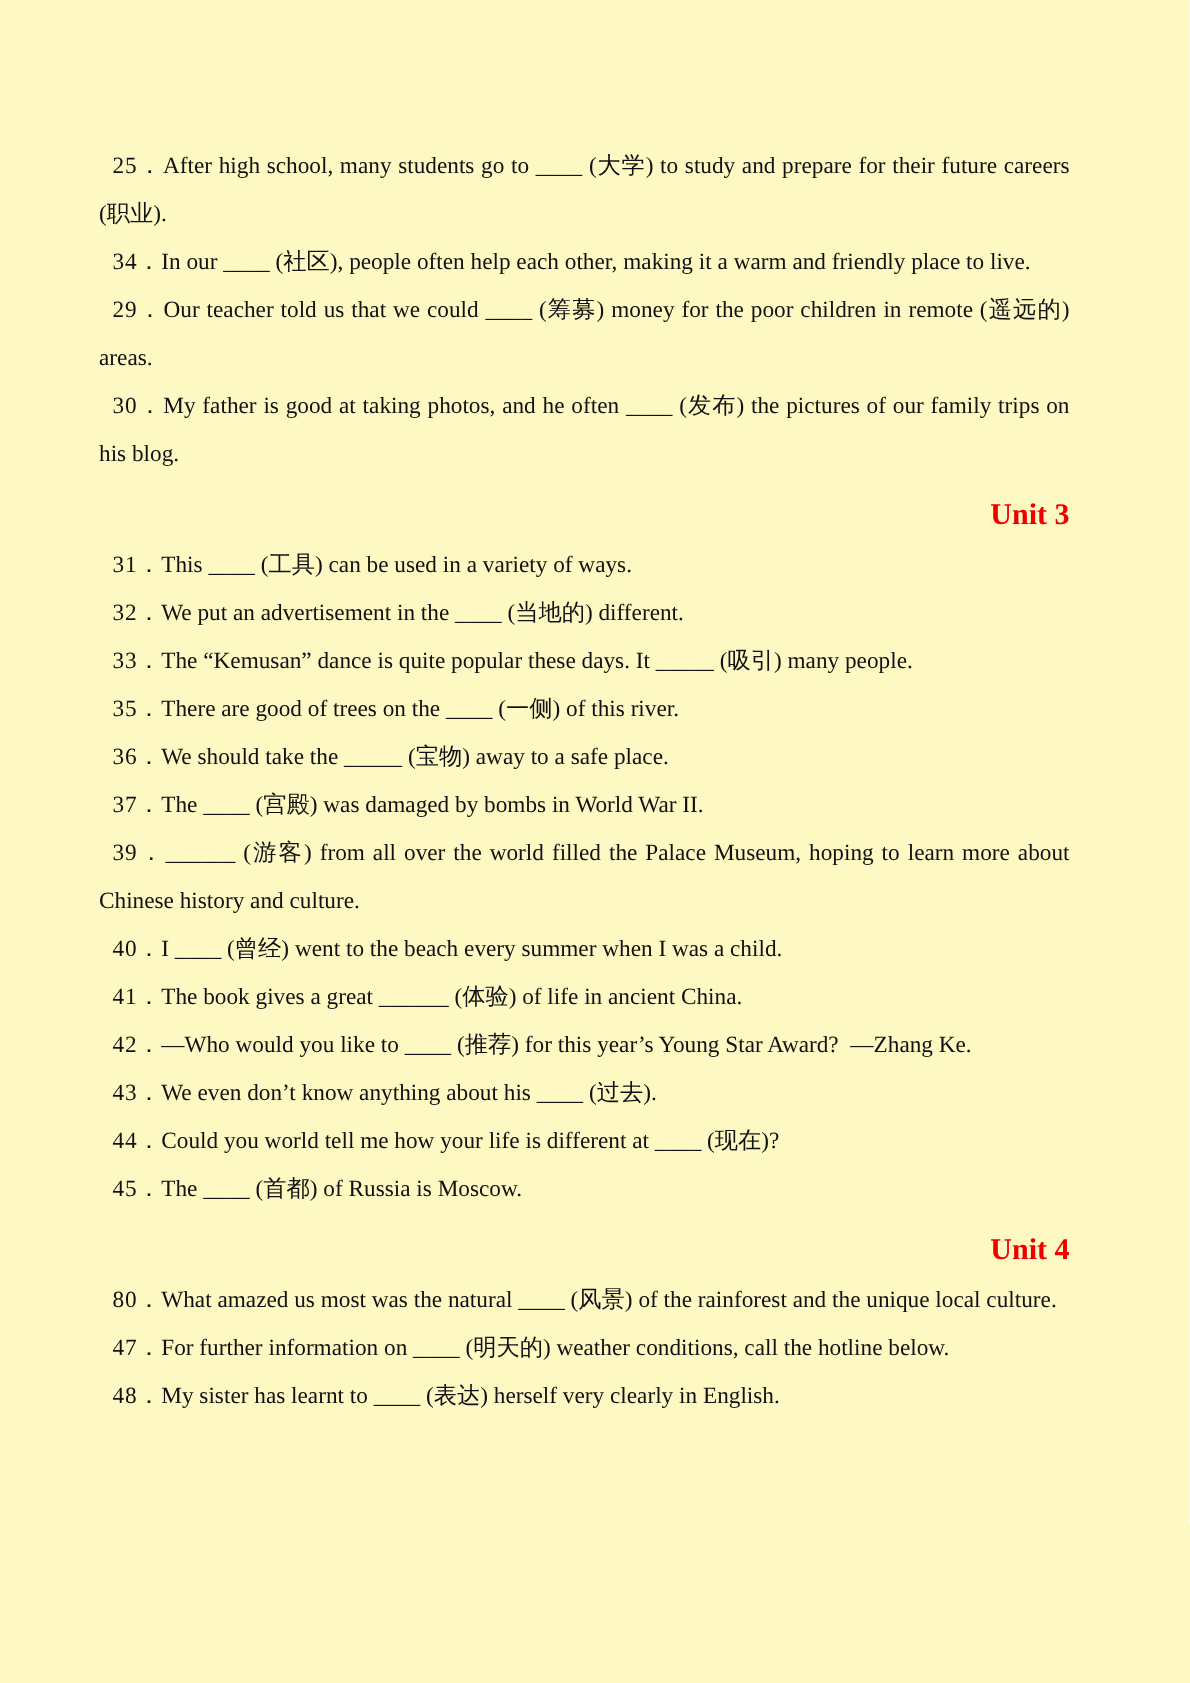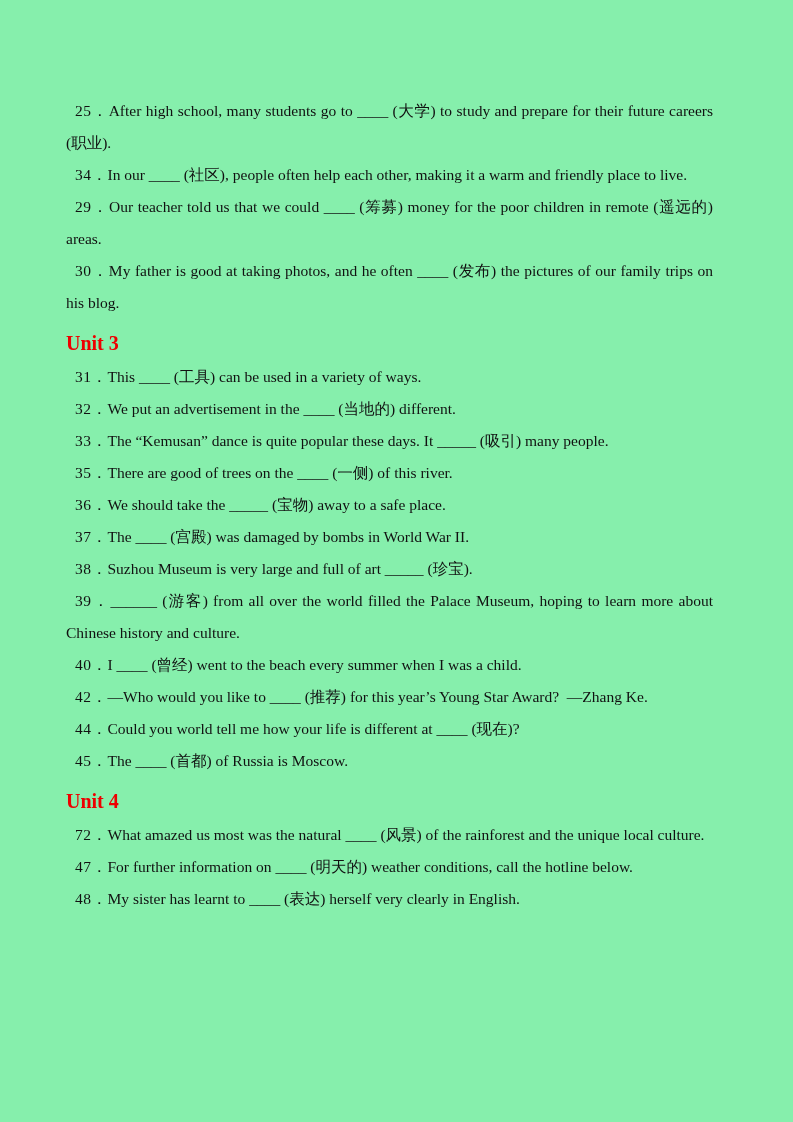--- a/index.html
+++ b/index.html
@@ -2,39 +2,39 @@
 <html><head>
 <meta charset="utf-8">
 <style>
   html, body { margin: 0; padding: 0; background: #ffffff; }
   .page {
     position: relative;
     width: 793px;
     height: 1122px;
     box-sizing: border-box;
     padding: 95px 80px 0 66px;
-    background: #86efac;
+    background: #fef9c3;
     font-family: "Liberation Serif", serif;
     color: #111111;
     overflow: hidden;
   }
   p.item {
     margin: 0;
     font-size: 15.5px;
     line-height: 32px;
     text-align: justify;
     text-indent: 9px;
   }
   p.item .num { letter-spacing: 0.5px; }
   h2.unit-heading {
     margin: 6px 0 0 0;
     font-size: 20px;
     line-height: 36px;
     font-weight: 700;
-    text-align: left;
+    text-align: right;
     color: #ee0000;
     font-family: "Liberation Serif", serif;
   }
 </style>
 </head>
 <body>
 
 <div class="page">
 
   <p class="item"><span class="num">25．</span><span>After high school, many students go to ____ (大学) to study and prepare for their future careers (职业).</span></p>
@@ -43,26 +43,27 @@
   <p class="item"><span class="num">30．</span><span>My father is good at taking photos, and he often ____ (发布) the pictures of our family trips on his blog.</span></p>
 
   <h2 class="unit-heading">Unit 3</h2>
 
   <p class="item"><span class="num">31．</span><span>This ____ (工具) can be used in a variety of ways.</span></p>
   <p class="item"><span class="num">32．</span><span>We put an advertisement in the ____ (当地的) different.</span></p>
   <p class="item"><span class="num">33．</span><span>The “Kemusan” dance is quite popular these days. It _____ (吸引) many people.</span></p>
   <p class="item"><span class="num">35．</span><span>There are good of trees on the ____ (一侧) of this river.</span></p>
   <p class="item"><span class="num">36．</span><span>We should take the _____ (宝物) away to a safe place.</span></p>
   <p class="item"><span class="num">37．</span><span>The ____ (宫殿) was damaged by bombs in World War II.</span></p>
-  <p class="item"><span class="num">38．</span><span>Suzhou Museum is very large and full of art _____ (珍宝).</span></p>
   <p class="item"><span class="num">39．</span><span>______ (游客) from all over the world filled the Palace Museum, hoping to learn more about Chinese history and culture.</span></p>
   <p class="item"><span class="num">40．</span><span>I ____ (曾经) went to the beach every summer when I was a child.</span></p>
+  <p class="item"><span class="num">41．</span><span>The book gives a great ______ (体验) of life in ancient China.</span></p>
   <p class="item"><span class="num">42．</span><span>—Who would you like to ____ (推荐) for this year’s Young Star Award?&nbsp; —Zhang Ke.</span></p>
+  <p class="item"><span class="num">43．</span><span>We even don’t know anything about his ____ (过去).</span></p>
   <p class="item"><span class="num">44．</span><span>Could you world tell me how your life is different at ____ (现在)?</span></p>
   <p class="item"><span class="num">45．</span><span>The ____ (首都) of Russia is Moscow.</span></p>
 
   <h2 class="unit-heading">Unit 4</h2>
 
-  <p class="item"><span class="num">72．</span><span>What amazed us most was the natural ____ (风景) of the rainforest and the unique local culture.</span></p>
+  <p class="item"><span class="num">80．</span><span>What amazed us most was the natural ____ (风景) of the rainforest and the unique local culture.</span></p>
   <p class="item"><span class="num">47．</span><span>For further information on ____ (明天的) weather conditions, call the hotline below.</span></p>
   <p class="item"><span class="num">48．</span><span>My sister has learnt to ____ (表达) herself very clearly in English.</span></p>
 
 </div>
 
 </body></html>

